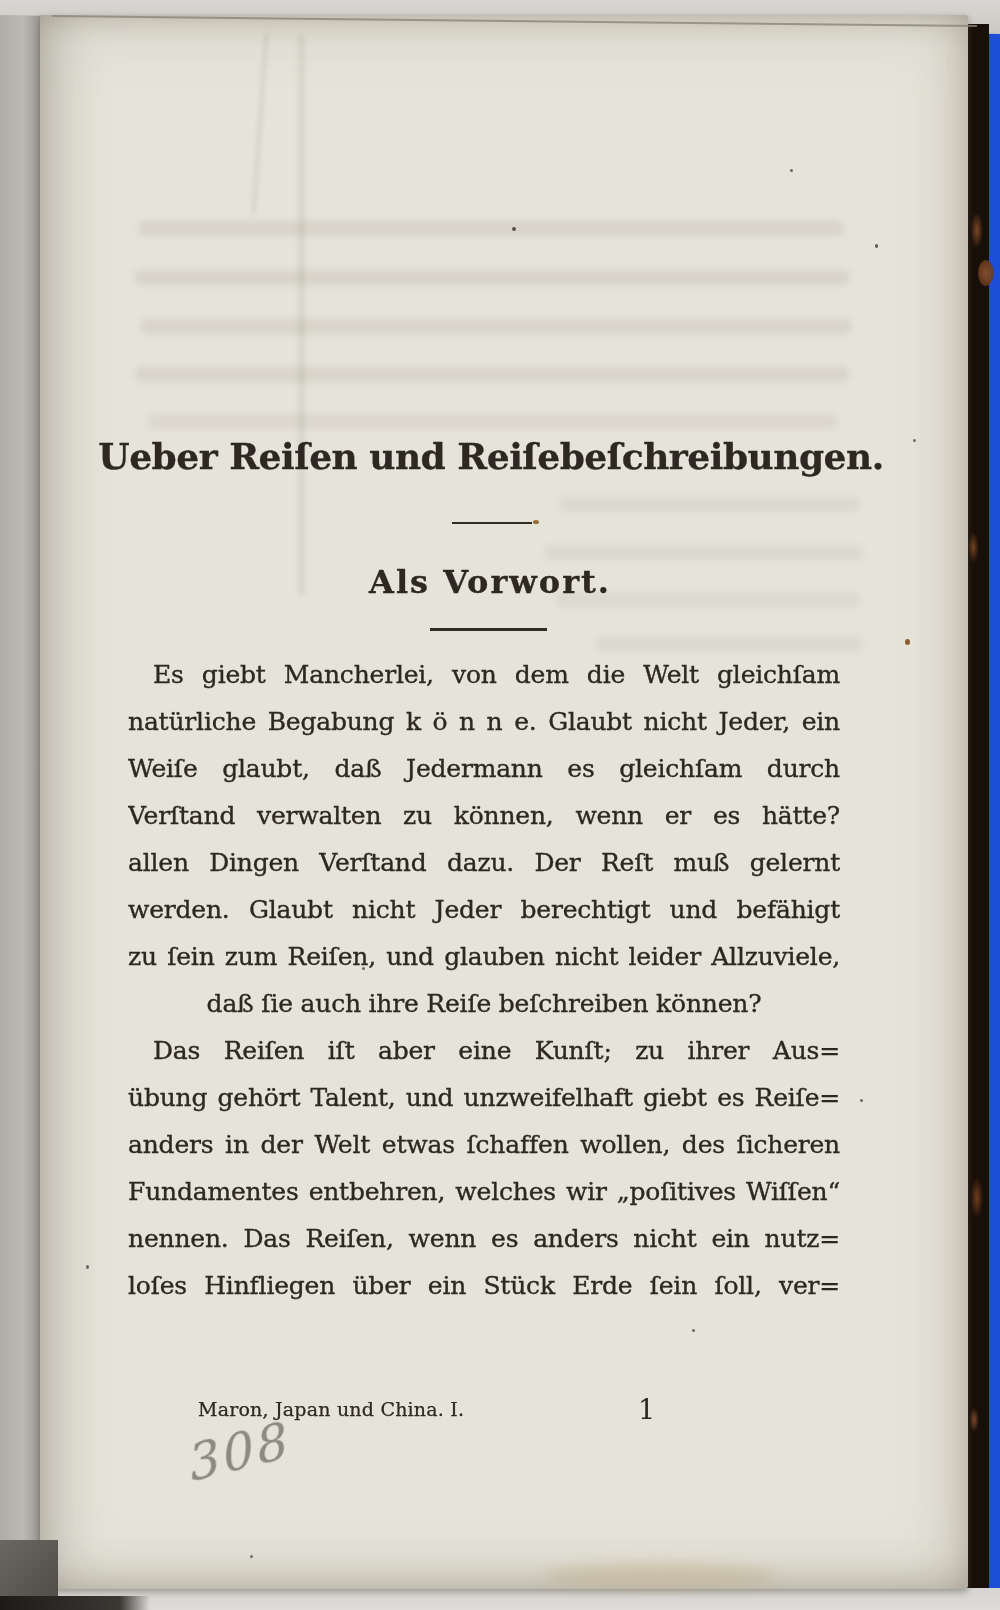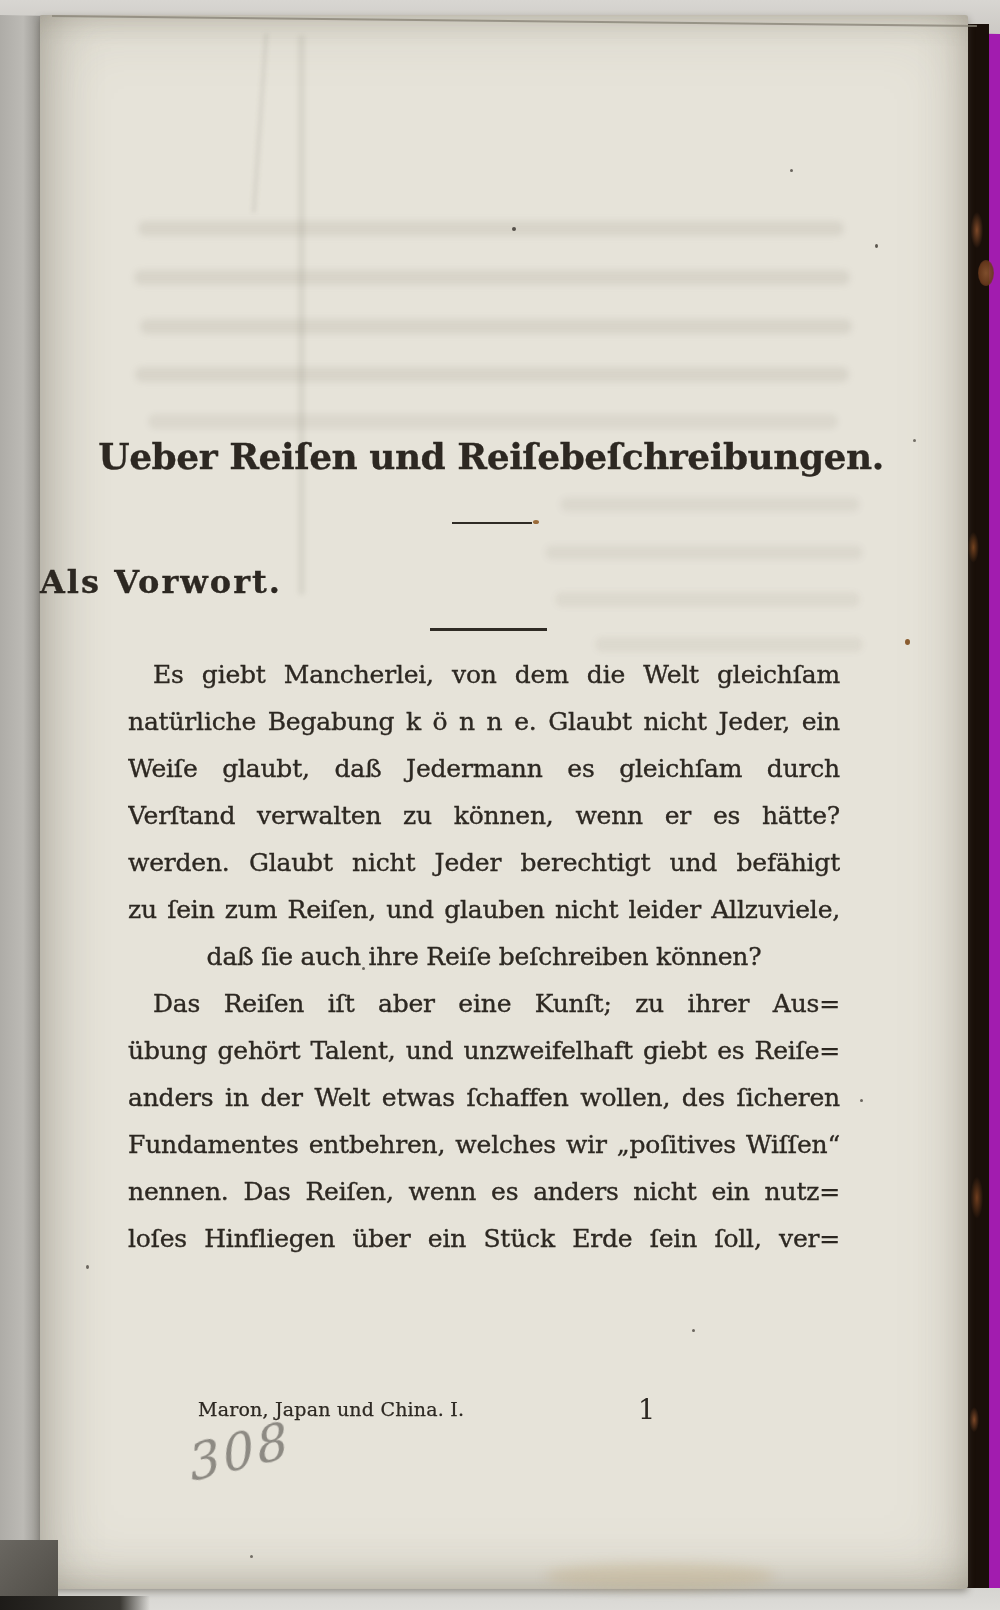--- a/index.html
+++ b/index.html
@@ -1,21 +1,21 @@
 <!DOCTYPE html>
 <html><head>
 <meta charset="utf-8">
 <style>
   html,body{margin:0;padding:0;}
   body{
     width:1000px;height:1610px;overflow:hidden;
     font-family:"DejaVu Serif","Liberation Serif",serif;
     background:#cfcdc9;
   }
-  .scene{position:relative;width:1000px;height:1610px;background:#a21caf;overflow:hidden;}
+  .scene{position:relative;width:1000px;height:1610px;background:#1d4ed8;overflow:hidden;}
 
   
   .top-backdrop{position:absolute;left:0;top:0;width:1000px;height:34px;
     background:linear-gradient(180deg,#d8d6d2,#ccc9c4);
     clip-path:polygon(0 0,100% 0,100% 34px,0 15px);}
   .top-edge-line{position:absolute;left:52px;top:15px;width:925px;height:2px;
     background:#8a8478;transform:rotate(0.62deg);transform-origin:left center;opacity:.8;}
   .stack-edge{position:absolute;left:0;top:0;width:42px;height:1610px;
     background:linear-gradient(90deg,#aeaca7 0%,#bcbab5 55%,#9b9994 92%,#8a8883 100%);}
   .bottom-backdrop{position:absolute;left:0;top:1588px;width:1000px;height:22px;
@@ -57,21 +57,21 @@
     filter:blur(3px);border-radius:8px;}
 
   .speck{position:absolute;border-radius:50%;}
 
   .page-title{position:absolute;left:0;right:26px;top:420px;text-align:center;
     font-size:36px;font-weight:bold;letter-spacing:-0.5px;
     -webkit-text-stroke:.3px #2d2822;}
   .rule{position:absolute;background:#2f2b25;height:2px;}
   .rule1{left:412px;top:507px;width:80px;}
   .rule2{left:390px;top:613px;width:117px;height:2.5px;}
-  .section-heading{position:absolute;left:0;right:28px;top:548px;text-align:left;
+  .section-heading{position:absolute;left:0;right:28px;top:548px;text-align:center;
     font-size:32px;font-weight:bold;letter-spacing:2px;
     -webkit-text-stroke:.3px #2d2822;}
 
   .body-block{position:absolute;left:88px;top:636px;width:712px;font-size:25px;
     letter-spacing:-0.2px;-webkit-text-stroke:.35px #2d2822;}
   .bline{height:47px;line-height:47px;text-align:justify;overflow:hidden;white-space:normal;}
   .bline::after{content:"";display:inline-block;width:100%;}
   .bline.indent{text-indent:25px;}
   .bline.last{text-align:center;}
   .bline.last::after{content:none;}
@@ -128,20 +128,21 @@
     <div class="rule rule1"></div>
     <div class="section-heading">Als Vorwort.</div>
     <div class="rule rule2"></div>
 
     <div class="body-block">
       <div>
         <div class="bline indent">Es giebt Mancherlei, von dem die Welt gleichſam</div>
         <div class="bline">natürliche Begabung k ö n n e. Glaubt nicht Jeder, ein</div>
         <div class="bline">Weiſe glaubt, daß Jedermann es gleichſam durch</div>
         <div class="bline">Verſtand verwalten zu können, wenn er es hätte?</div>
+        <div class="bline">allen Dingen Verſtand dazu. Der Reſt muß gelernt</div>
         <div class="bline">werden. Glaubt nicht Jeder berechtigt und befähigt</div>
         <div class="bline">zu ſein zum Reiſen, und glauben nicht leider Allzuviele,</div>
         <div class="bline last">daß ſie auch ihre Reiſe beſchreiben können?</div>
       </div>
       <div>
         <div class="bline indent">Das Reiſen iſt aber eine Kunſt; zu ihrer Aus=</div>
         <div class="bline">übung gehört Talent, und unzweifelhaft giebt es Reiſe=</div>
         <div class="bline">anders in der Welt etwas ſchaffen wollen, des ſicheren</div>
         <div class="bline">Fundamentes entbehren, welches wir „poſitives Wiſſen“</div>
         <div class="bline">nennen. Das Reiſen, wenn es anders nicht ein nutz=</div>

